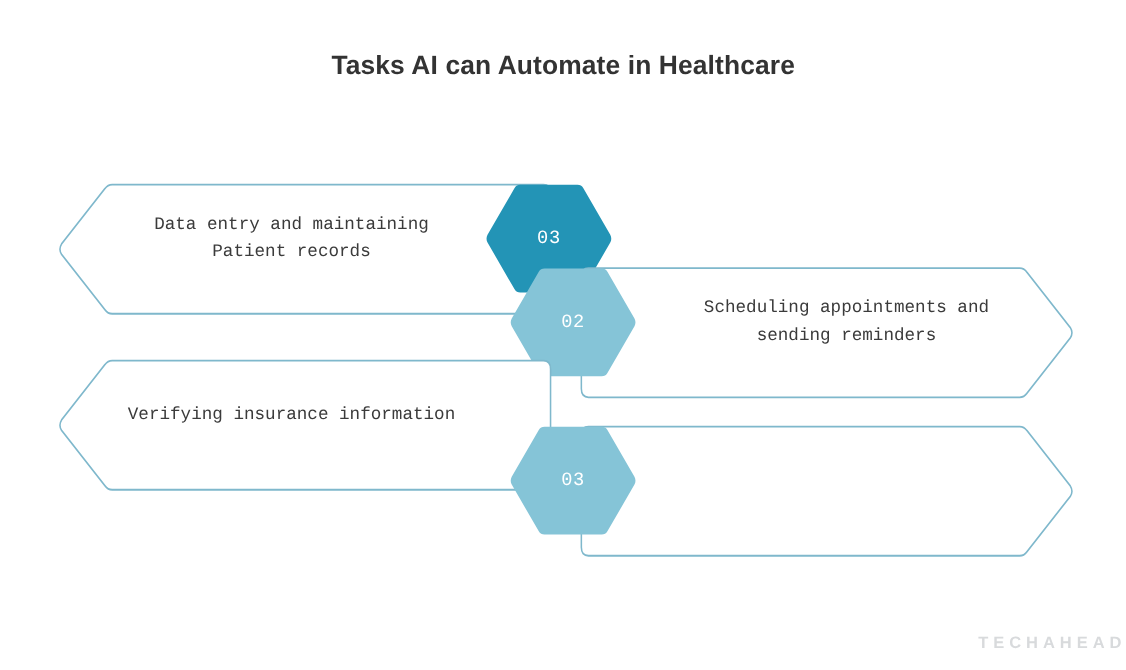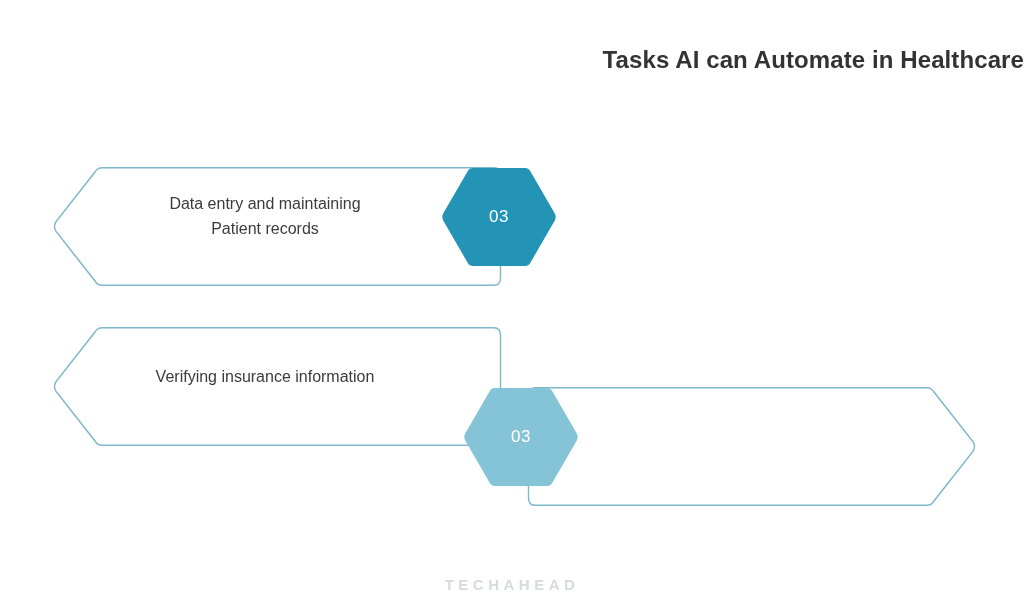--- a/index.html
+++ b/index.html
@@ -21,32 +21,33 @@
     inset: 0;
     background: #ffffff;
   }
 
   
   .page-title {
     position: absolute;
     top: 46px;
     left: 0;
     width: 1024px;
-    text-align: right;
+    text-align: center;
     font-size: 24px;
     font-weight: bold;
     color: #333333;
     letter-spacing: 0.1px;
     line-height: 1.2;
   }
 
   
   .row {
     position: absolute;
     height: 121px;
+    font-family: Liberation Mono, monospace;
   }
   .row-left  { left: 52px;  width: 450px; }
   .row-right { left: 522px; width: 455px; }
 
   .row-1 { top: 166px; }
   .row-2 { top: 242px; }
   .row-3 { top: 326px; }
   .row-4 { top: 386px; }
 
   
@@ -116,21 +117,21 @@
     left: 96px;
     right: 56px;
   }
 
   
   .brand {
     position: absolute;
     left: 0;
     top: 576px;
     width: 1024px;
-    text-align: center;
+    text-align: right;
     font-size: 15px;
     font-weight: bold;
     letter-spacing: 4.5px;
     color: #d8dadc;
   }
 </style>
 </head>
 <body>
 
 <div class="canvas">
@@ -148,20 +149,37 @@
       </span>
     </div>
     <div class="hex hex-dark hex-on-right">
       <svg viewBox="0 0 118 102">
         <path d="M 33,2 Q 29.5,2 27.8,5 L 3.2,47.5 Q 1.4,51 3.2,54.5 L 27.8,97 Q 29.5,100 33,100 L 85,100 Q 88.5,100 90.2,97 L 114.8,54.5 Q 116.6,51 114.8,47.5 L 90.2,5 Q 88.5,2 85,2 Z" fill="#2394b6"></path>
       </svg>
       <div class="hex-num">03</div>
     </div>
   </div>
 
+  <div class="row row-right row-2">
+    <svg class="banner-svg" viewBox="0 0 455 102" preserveAspectRatio="none">
+      <path class="banner-path" d="M 13,1.5 L 405,1.5 Q 409,1.5 411.5,4.5 L 451,47 Q 454,51 451,55 L 411.5,97.5 Q 409,100.5 405,100.5 L 13,100.5 Q 6.5,100.5 6.5,94 L 6.5,8 Q 6.5,1.5 13,1.5 Z"></path>
+    </svg>
+    <div class="banner-text text-right-side">
+      <span>
+        <span>Scheduling appointments and</span><br>
+        <span>sending reminders</span>
+      </span>
+    </div>
+    <div class="hex hex-light hex-on-left">
+      <svg viewBox="0 0 118 102">
+        <path d="M 33,2 Q 29.5,2 27.8,5 L 3.2,47.5 Q 1.4,51 3.2,54.5 L 27.8,97 Q 29.5,100 33,100 L 85,100 Q 88.5,100 90.2,97 L 114.8,54.5 Q 116.6,51 114.8,47.5 L 90.2,5 Q 88.5,2 85,2 Z" fill="#85c4d7"></path>
+      </svg>
+      <div class="hex-num">02</div>
+    </div>
+  </div>
 
   <div class="row row-left row-3">
     <svg class="banner-svg" viewBox="0 0 450 102" preserveAspectRatio="none">
       <path class="banner-path" d="M 50,1.5 L 442,1.5 Q 448.5,1.5 448.5,8 L 448.5,94 Q 448.5,100.5 442,100.5 L 50,100.5 Q 46,100.5 43.5,97.5 L 4,55 Q 1,51 4,47 L 43.5,4.5 Q 46,1.5 50,1.5 Z"></path>
     </svg>
     <div class="banner-text text-left-side">
       <span>
         <span>Verifying insurance information</span><br>
       </span>
     </div>

